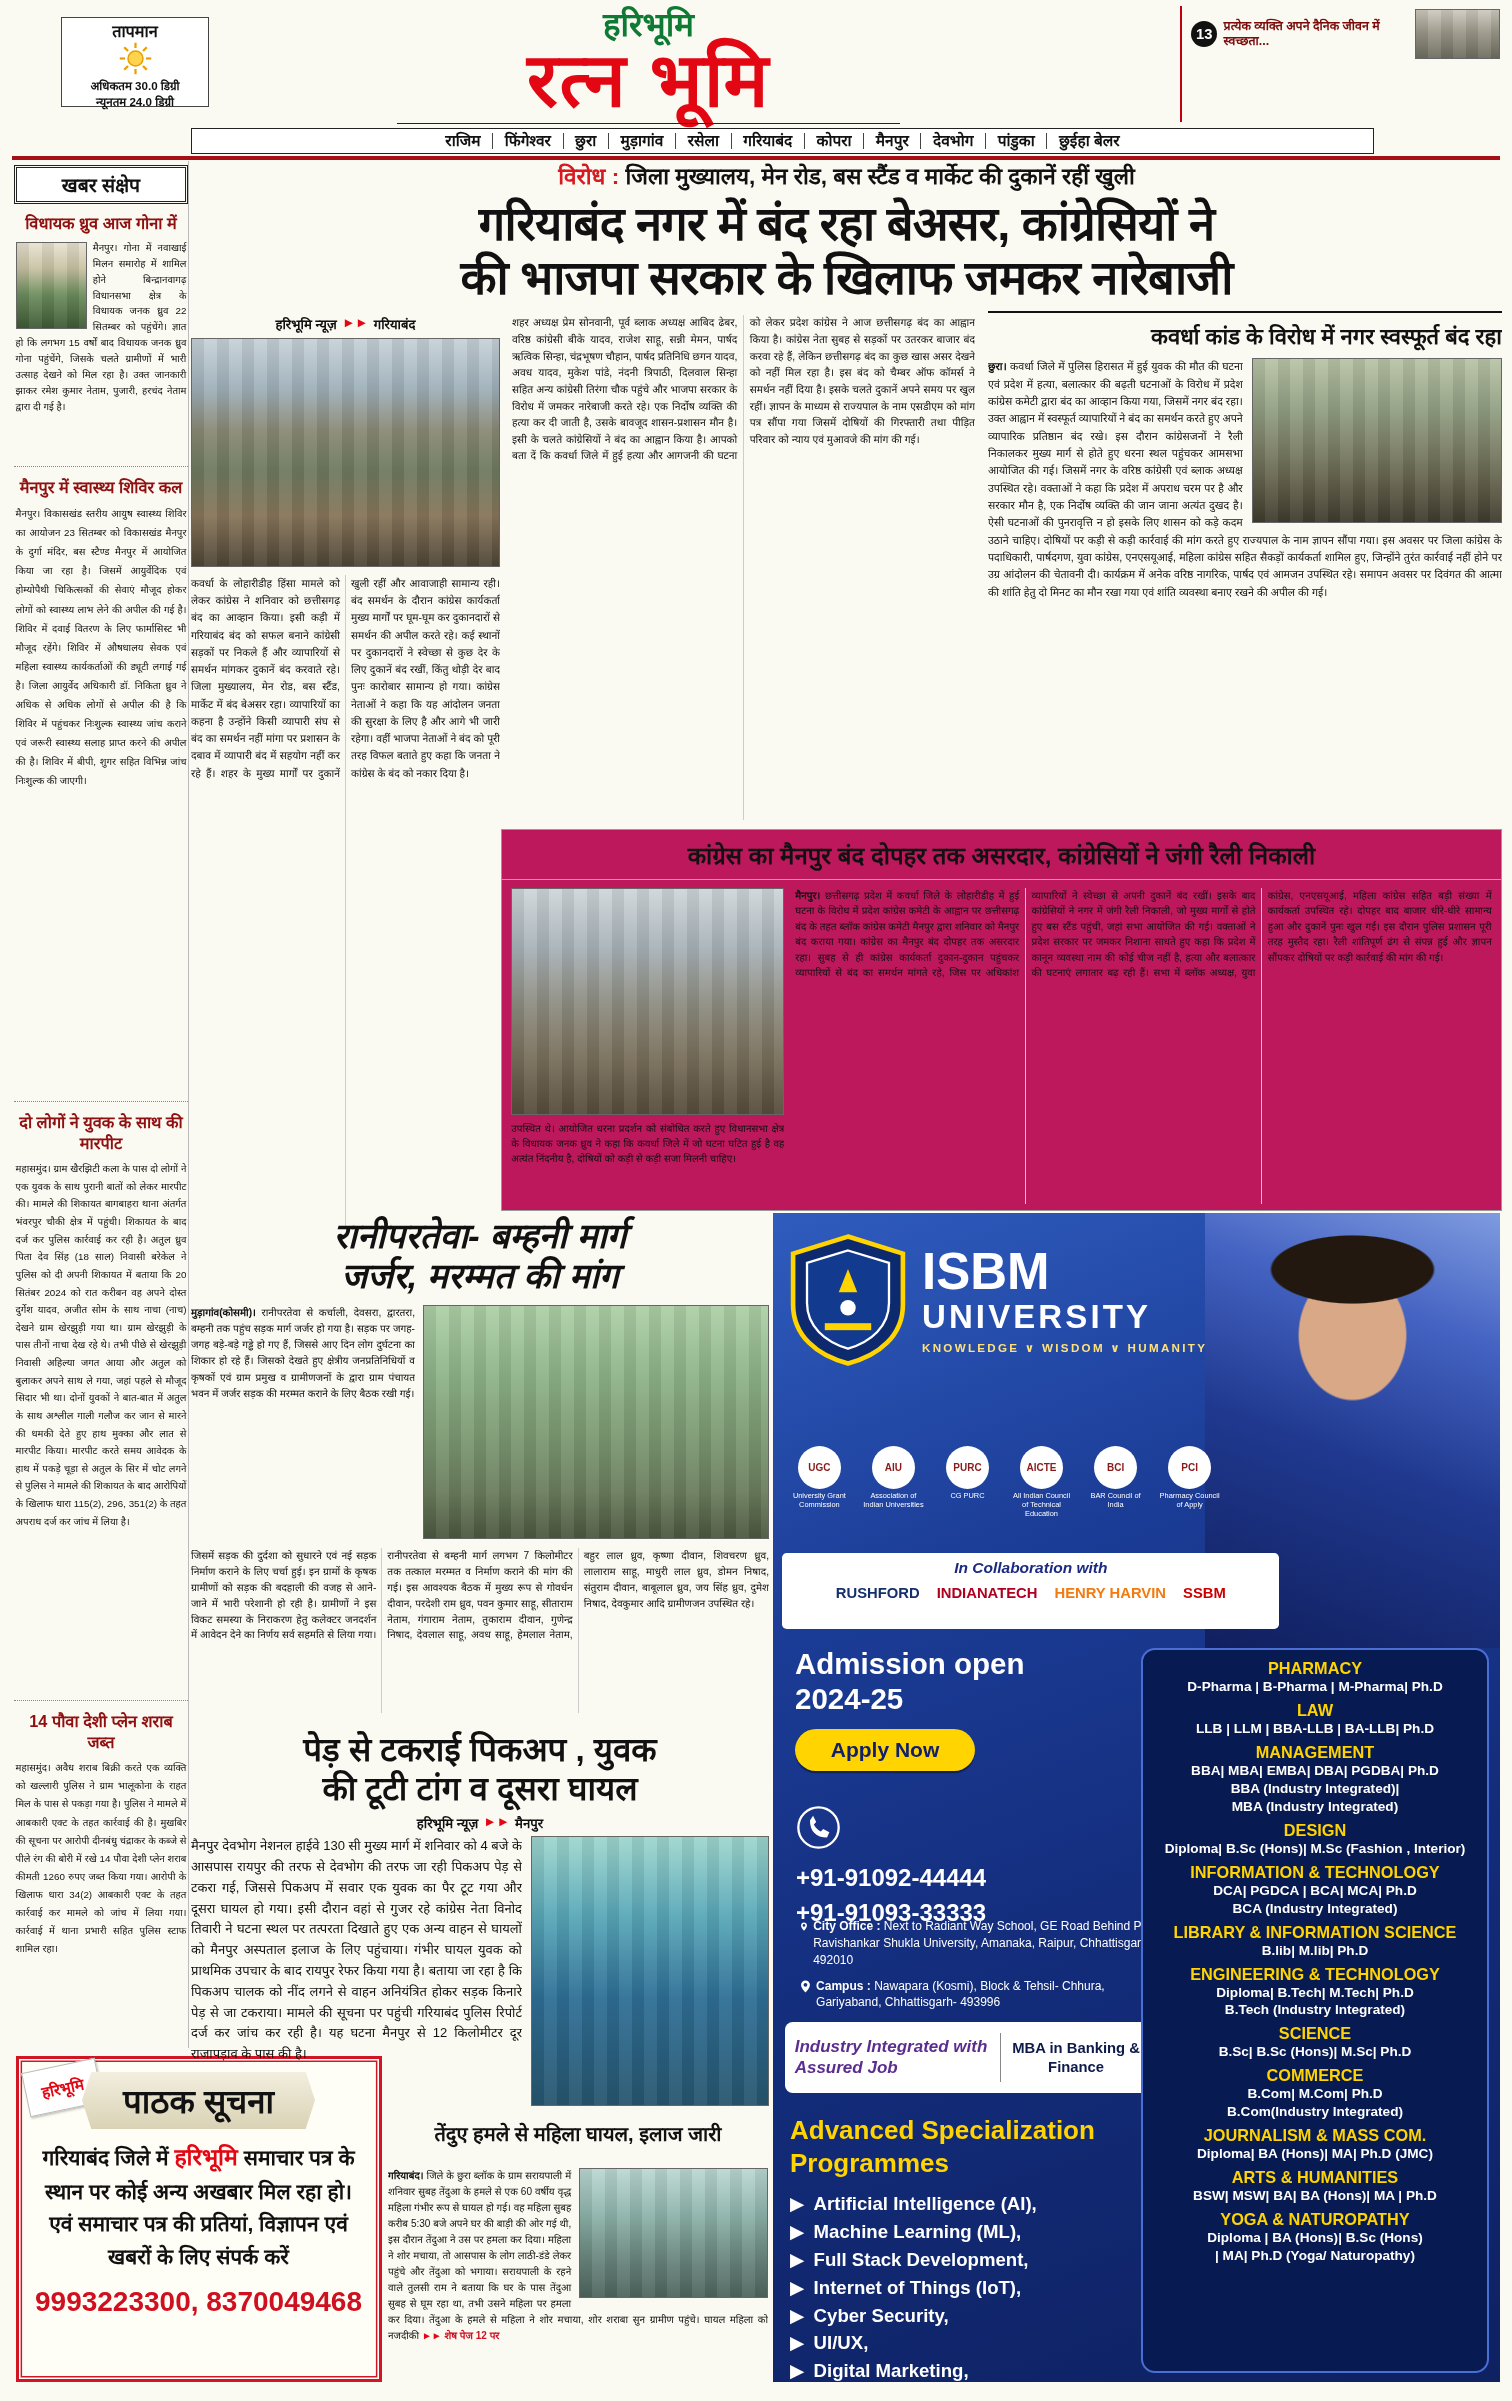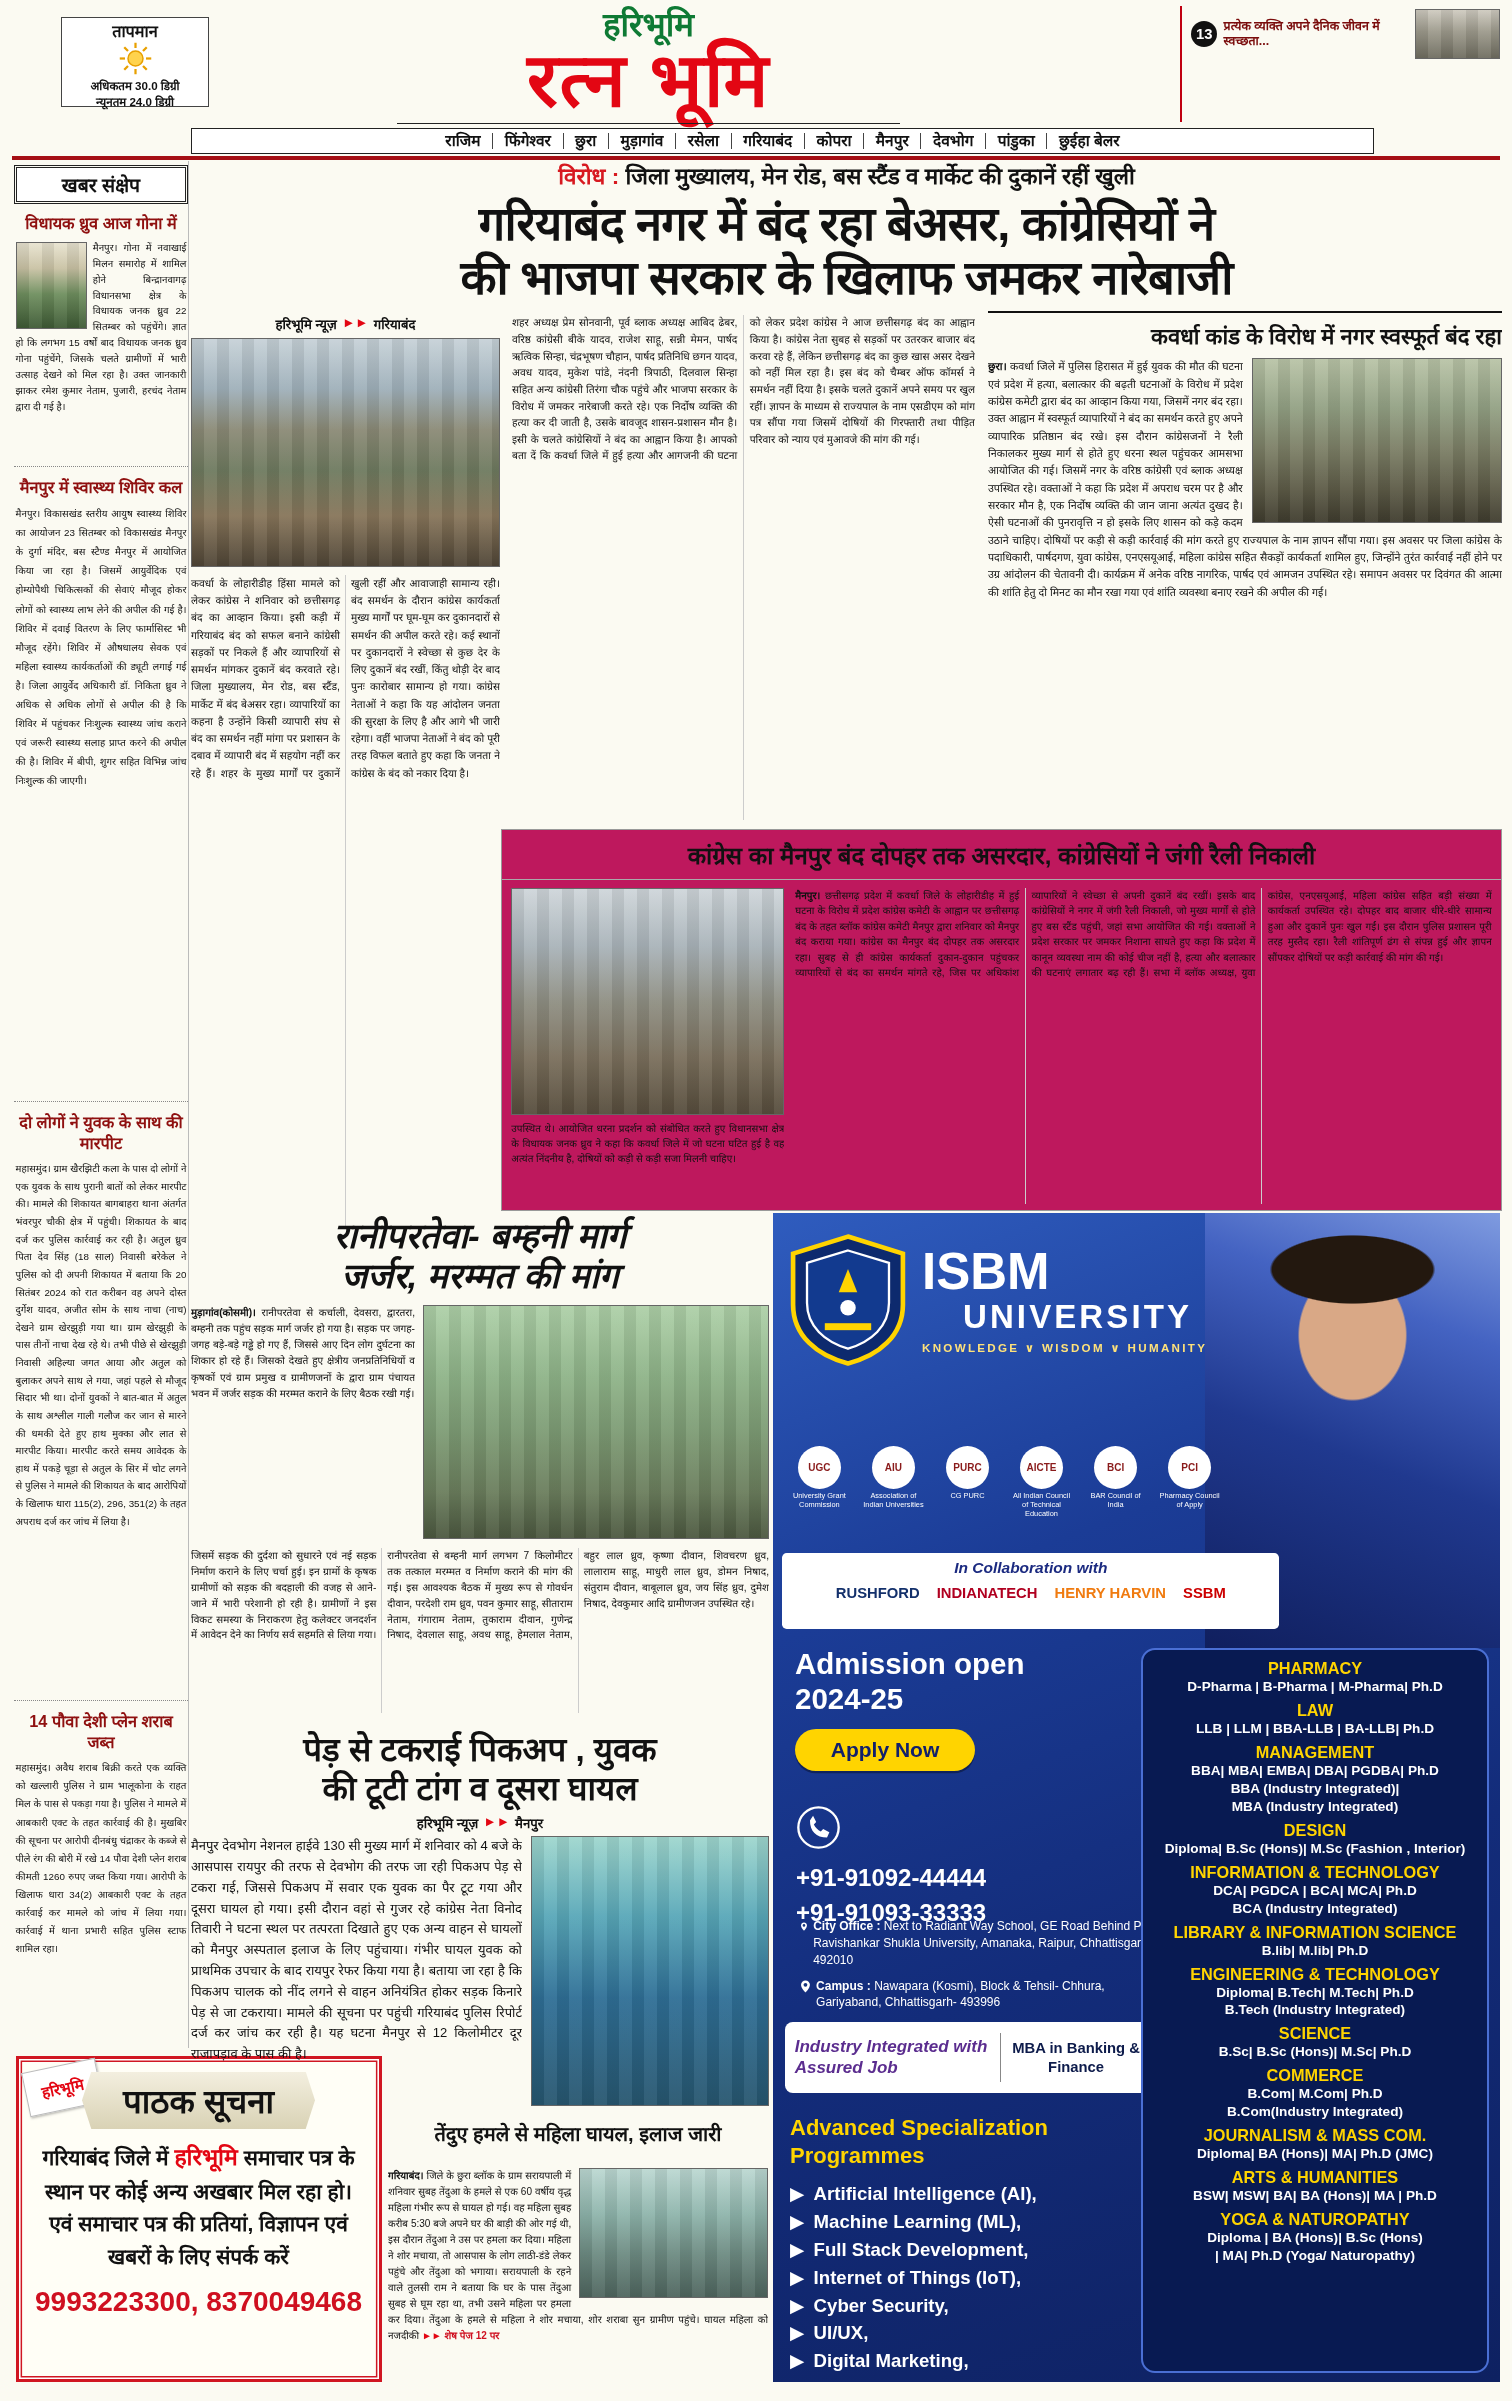--- a/index.html
+++ b/index.html
@@ -111,21 +111,21 @@
   .tendua-txt { font-size:10px; line-height:1.6; text-align:justify; }
   .more { color:#cf1020; font-weight:800; white-space:nowrap; }
 
   
   .ad { position:absolute; left:773px; top:1213px; width:727px; height:1169px; color:#fff; overflow:hidden;
     background:linear-gradient(160deg,#2f5cbe 0%,#1b3c96 30%,#132c7a 60%,#0e2161 100%); }
   .ad-woman { position:absolute; right:0; top:0; width:295px; height:435px; }
   .ad-shield { position:absolute; left:17px; top:20px; }
   .ad-title { position:absolute; left:149px; top:33px; width:295px; }
   .ad-isbm { font-size:51px; font-weight:800; line-height:1; }
-  .ad-univ { font-size:33px; font-weight:800; letter-spacing:3.1px; line-height:1.2;margin-left:41px; }
+  .ad-univ { font-size:33px; font-weight:800; letter-spacing:3.1px; line-height:1.2; }
   .ad-tag { font-size:11.6px; letter-spacing:2.3px; margin-top:4.7px; color:#ffe27a; font-weight:700; }
   .ad-accred { position:absolute; left:14px; top:233px; width:435px; display:flex; gap:9.3px; }
   .accred { width:67px; text-align:center; }
   .accred .circ { width:43px; height:43px; border-radius:50%; background:#fff; margin:0 auto 3.1px; display:flex; align-items:center; justify-content:center; color:#8a1b1b; font-weight:800; font-size:10px; }
   .accred .lbl { font-size:7.4px; line-height:1.2; }
   .ad-collab { position:absolute; left:9.3px; top:340px; width:497px; height:76px; background:#fff; border-radius:4.7px; text-align:center; padding-top:6.2px; z-index:1; }
   .collab-label { color:#1b2a80; font-weight:800; font-size:15.5px; font-style:italic; }
   .collab-logos { display:flex; justify-content:center; gap:17px; margin-top:7.8px; align-items:center; font-weight:800; font-size:14.8px; }
   .c-rush { color:#13306b; } .c-ind { color:#b00020; } .c-hh { color:#f07b10; } .c-ssbm { color:#cc0000; }
   .ad-adm { position:absolute; left:22px; top:433px; width:248px; }
@@ -133,21 +133,21 @@
   .apply-btn { margin-top:12.4px; width:180px; height:42px; background:#ffd400; color:#12206b; font-size:21px; font-weight:800; border:none; border-radius:21px; display:flex; align-items:center; justify-content:center; box-shadow:0 2.3px 0 rgba(0,0,0,.35); cursor:pointer; }
   .ad-phone { position:absolute; left:23px; top:592px; width:334px; }
   .phone-nums { margin-top:7.8px; font-size:24px; font-weight:800; line-height:1.45; }
   .ad-addr { position:absolute; left:28px; top:705px; width:357px; font-size:12px; line-height:1.4; }
   .addr-item { display:flex; gap:6.2px; margin-bottom:9.3px; }
   .addr-item b { font-weight:800; }
   .ad-industry { position:absolute; left:12.4px; top:809px; width:366px; height:71px; background:#fff; border-radius:7.8px; display:flex; align-items:center; overflow:hidden; }
   .ind-left { flex:1.45; color:#5b2d8f; font-weight:800; font-size:17px; padding:0 9.3px; font-style:italic; line-height:1.2; }
   .ind-right { flex:1; border-left:1.6px solid #888; color:#0d1b4b; font-weight:800; font-size:14.8px; padding:6.2px 7.8px; text-align:center; line-height:1.25; }
   .ad-spec { position:absolute; left:17px; top:901px; width:365px; }
-  .spec-title { color:#ffd400; font-size:22px; font-weight:800; line-height:1.25; margin-bottom:11px; }
+  .spec-title { color:#ffd400; font-size:26px; font-weight:800; line-height:1.25; margin-bottom:11px; }
   .spec-item { display:flex; gap:9.3px; font-size:18.6px; font-weight:700; line-height:1.5; }
   .ad-courses { position:absolute; right:11px; top:435px; width:348px; height:725px; background:#081a52; border:2.3px solid #4a6fd4; border-radius:14px; padding:9.3px 6.2px; text-align:center; overflow:hidden; }
   .course { margin-bottom:5.4px; }
   .course .cat { color:#ffd400; font-size:16.3px; font-weight:800; }
   .course .lines { font-size:13.6px; font-weight:700; line-height:1.3; white-space:pre-line; }
 </style>
 </head>
 <body>
 
 <div class="page">

